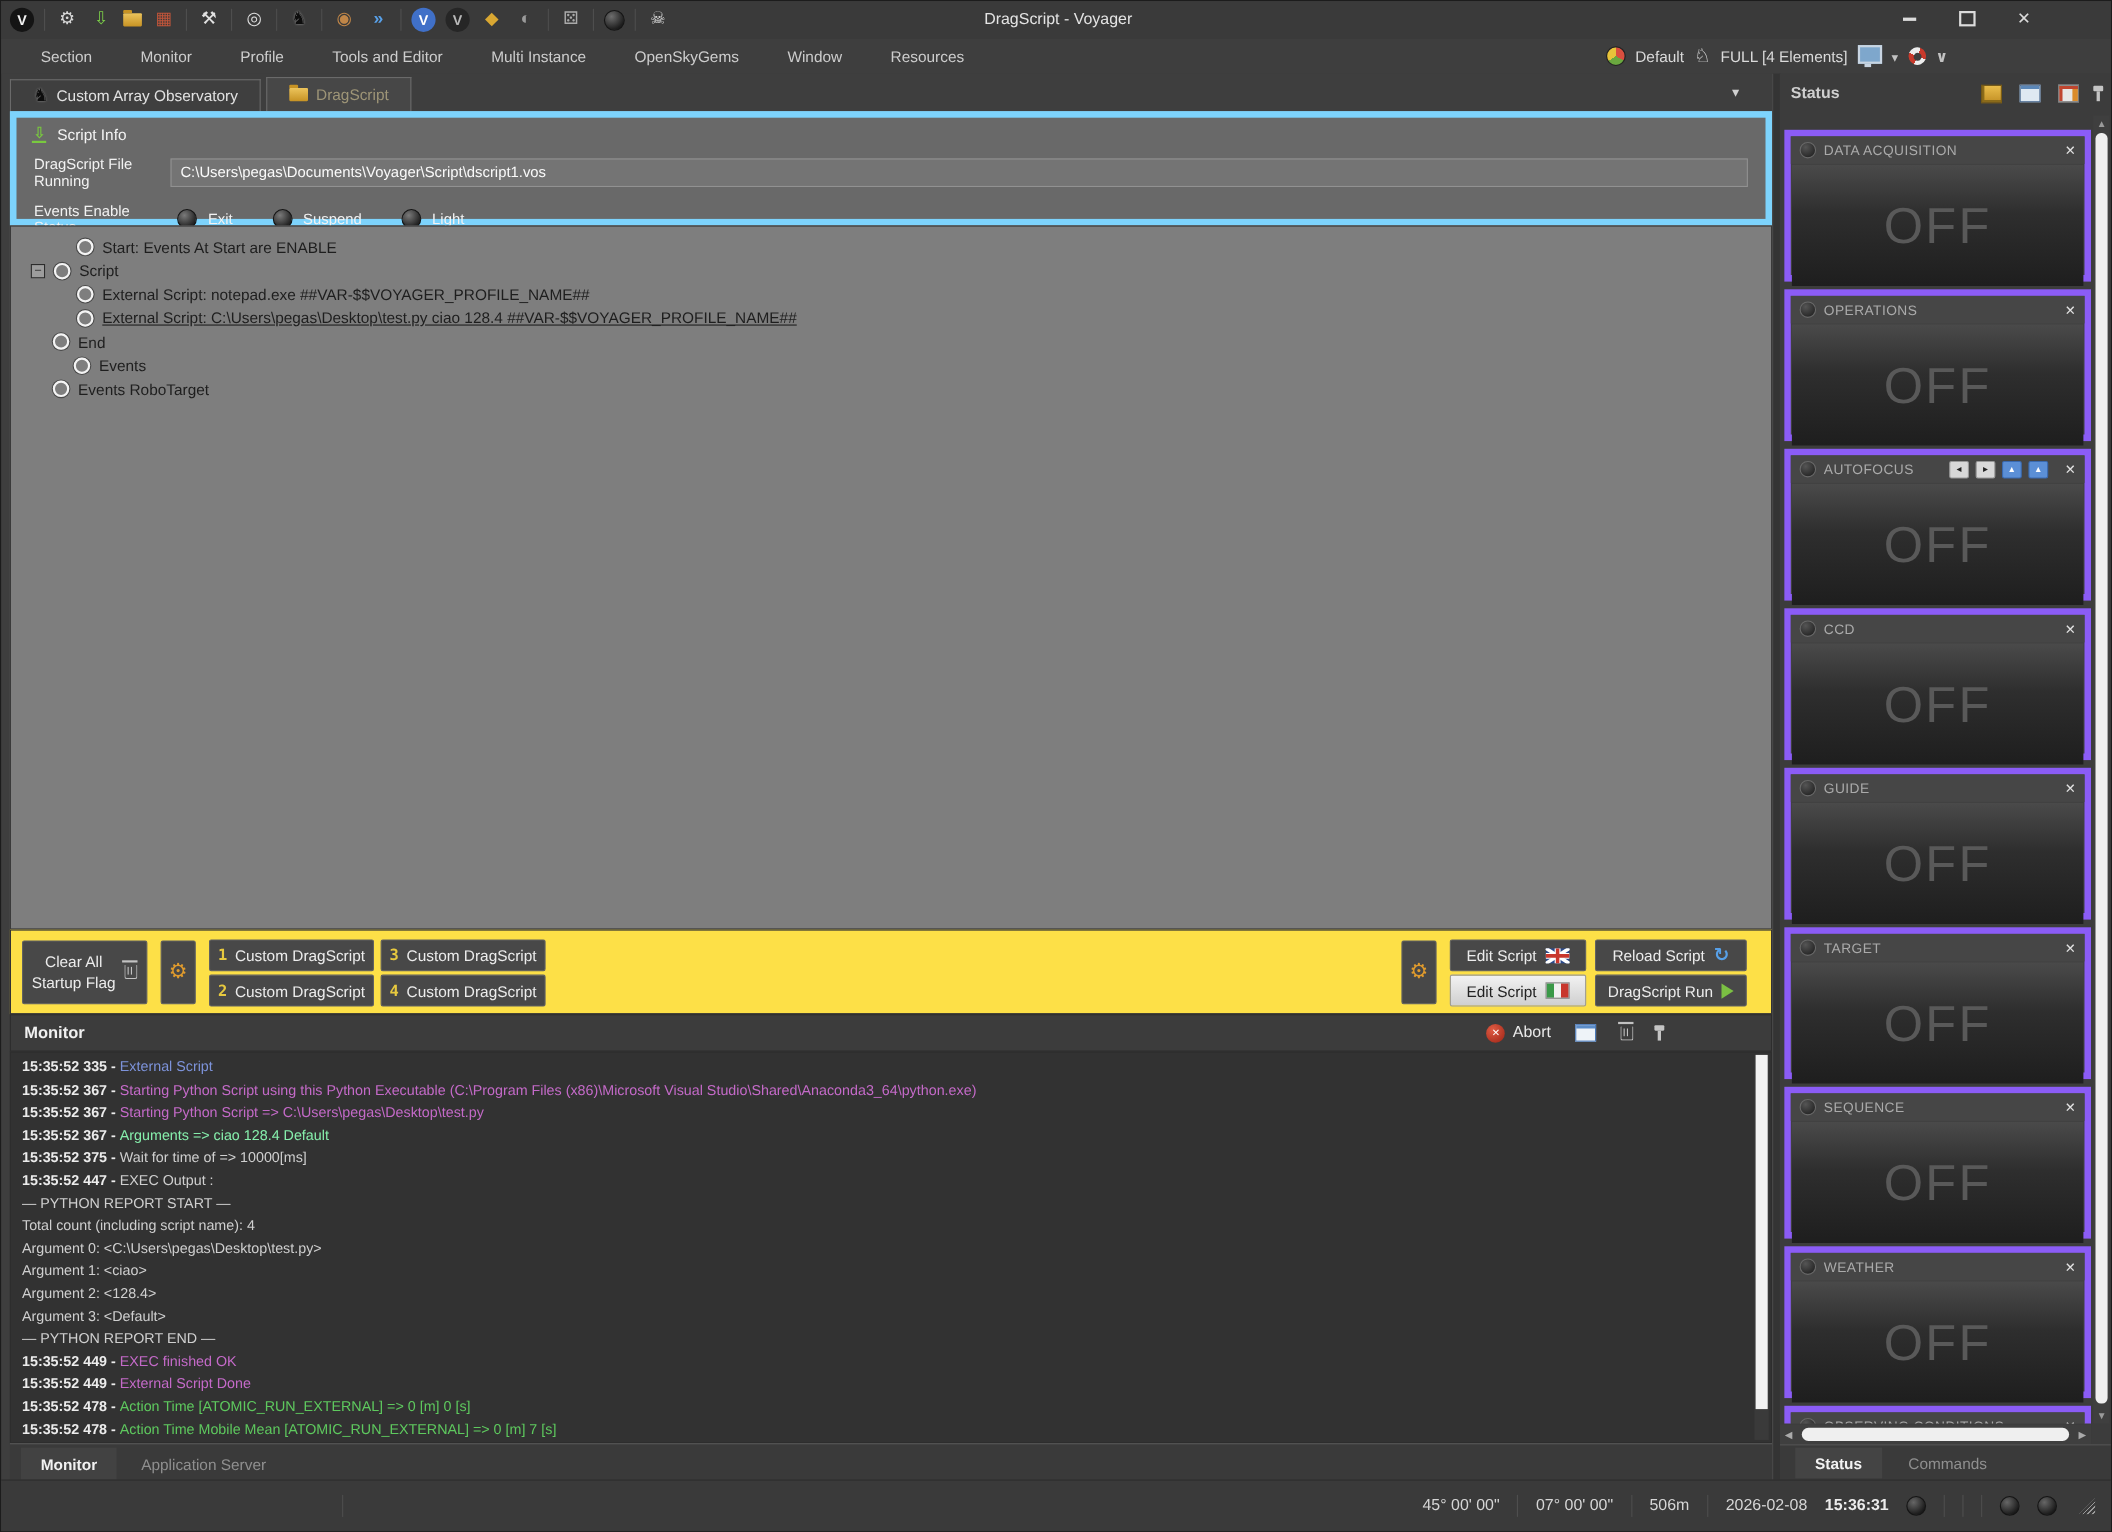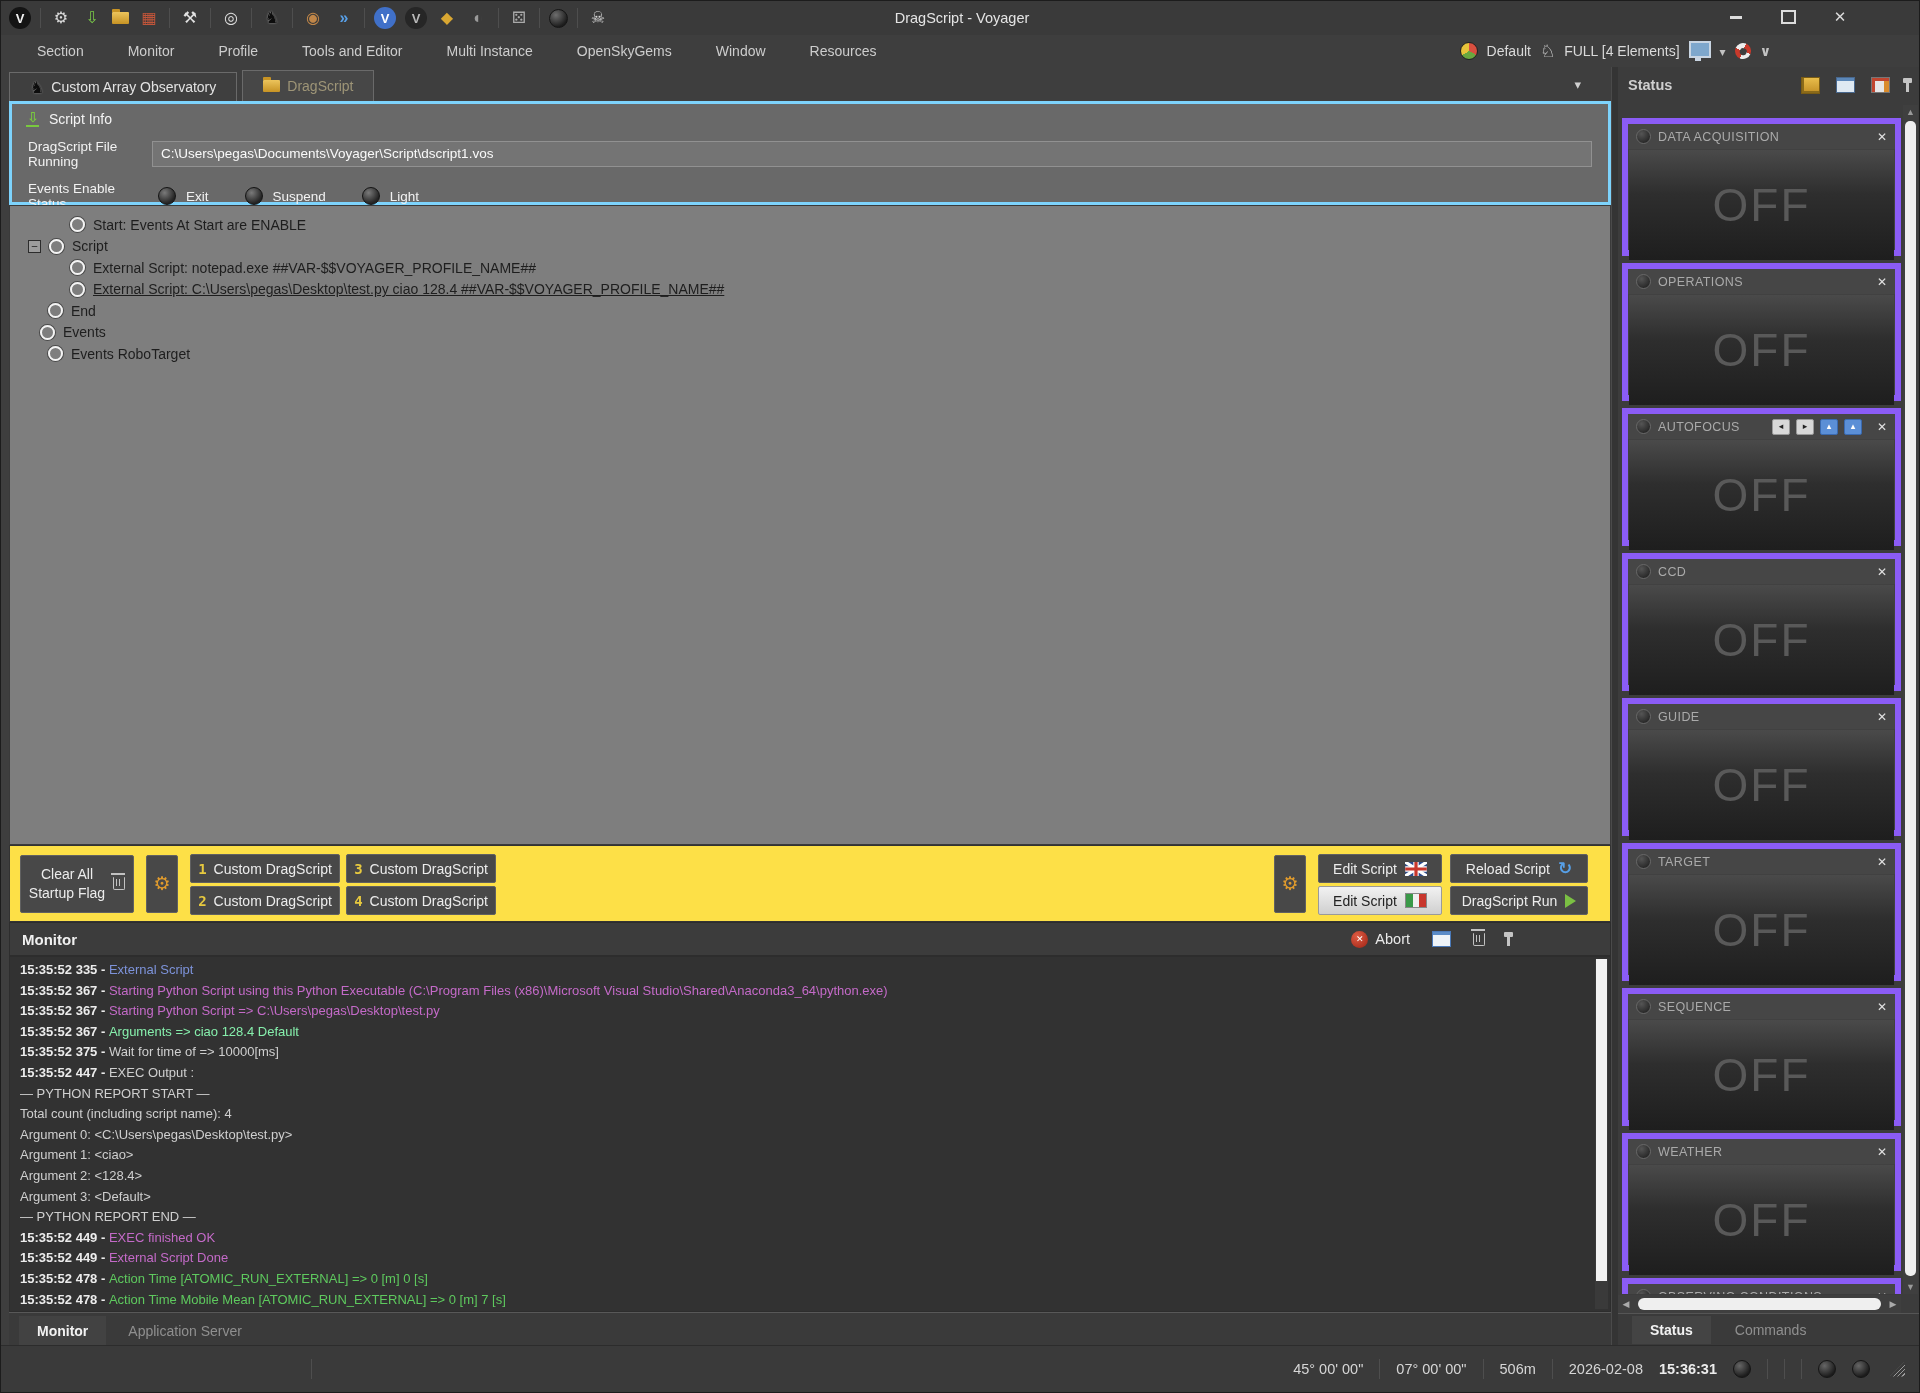--- a/index.html
+++ b/index.html
@@ -46,21 +46,21 @@
   .tabstrip{position:absolute;top:66px;left:8px;width:1602px;height:34px;display:flex;align-items:flex-end;}
   .tab{display:flex;align-items:center;gap:7px;height:28px;padding:0 20px;margin-right:5px;
        border:1px solid #6a6a6a;border-bottom:none;background:#3f3f3f;font-size:14px;color:#e2e2e2;text-align:center;}
   .tab.active{background:#474747;color:#9e9577;height:30px;}
   .cat-ico::before{content:"♞";font-size:16px;color:#0d0d0d;text-shadow:0 0 2px #9a9a9a;}
   .tab-dd{position:absolute;right:30px;bottom:8px;color:#d0d0d0;}
   .tab-dd::before{content:"▾";font-size:13px;}
   
   .main{position:absolute;top:100px;left:8px;width:1602px;height:1247px;}
   .infozone{position:absolute;top:0;left:0;right:0;height:104px;background:#696969;
-            border:3px solid #7dd3fc;box-sizing:border-box;}
+            border:6px solid #7dd3fc;box-sizing:border-box;}
   .si-head{display:flex;align-items:center;gap:8px;padding:7px 0 0 14px;font-size:14px;color:#f4f4f4;}
   .dl-ico{position:relative;width:15px;height:15px;color:#79c93f;font-weight:bold;}
   .dl-ico::before{content:"⇩";font-size:14px;position:absolute;top:-3px;left:1px;}
   .dl-ico::after{content:"";position:absolute;bottom:0;left:0;width:13px;height:2px;background:#79c93f;}
   .info-row{display:flex;align-items:center;padding-left:16px;margin-top:12px;}
   .info-lbl{width:124px;flex-shrink:0;font-size:13.5px;color:#f2f2f2;}
   .path-field{flex:1;margin-right:16px;height:24px;line-height:24px;background:#747474;
               border:1px solid #919191;padding:0 8px;font-size:13.5px;color:#fafafa;
               white-space:nowrap;overflow:hidden;}
   .ev-opts{display:flex;align-items:center;gap:10px;margin-left:6px;}
@@ -295,21 +295,21 @@
           <span>External Script: notepad.exe ##VAR-$$VOYAGER_PROFILE_NAME##</span>
         </div>
         <div class="tree-row" style="padding-left: 60px; text-decoration: underline;">
           <span class="t-radio"></span>
           <span>External Script: C:\Users\pegas\Desktop\test.py ciao 128.4 ##VAR-$$VOYAGER_PROFILE_NAME##</span>
         </div>
         <div class="tree-row" style="padding-left: 38px;">
           <span class="t-radio"></span>
           <span>End</span>
         </div>
-        <div class="tree-row" style="padding-left: 30px;">
+        <div class="tree-row" style="padding-left: 57px;">
           <span class="t-radio"></span>
           <span>Events</span>
         </div>
         <div class="tree-row" style="padding-left: 38px;">
           <span class="t-radio"></span>
           <span>Events RoboTarget</span>
         </div>
       </div>
 
     <div class="btnzone">

